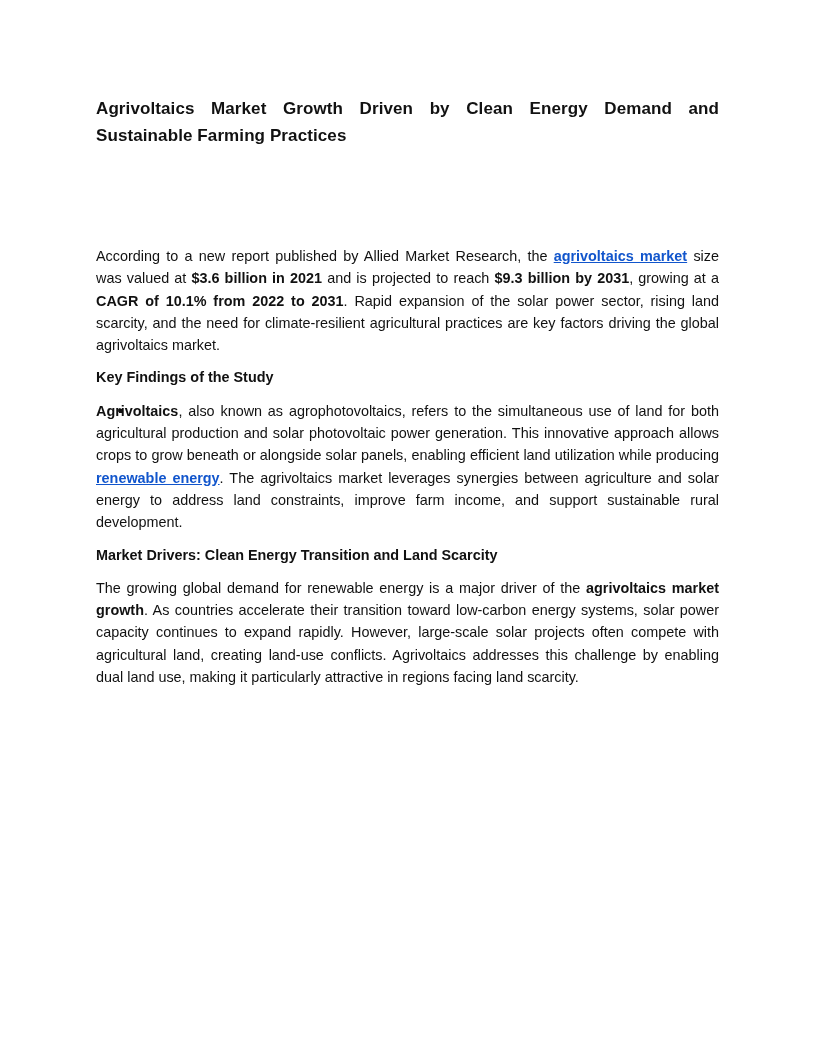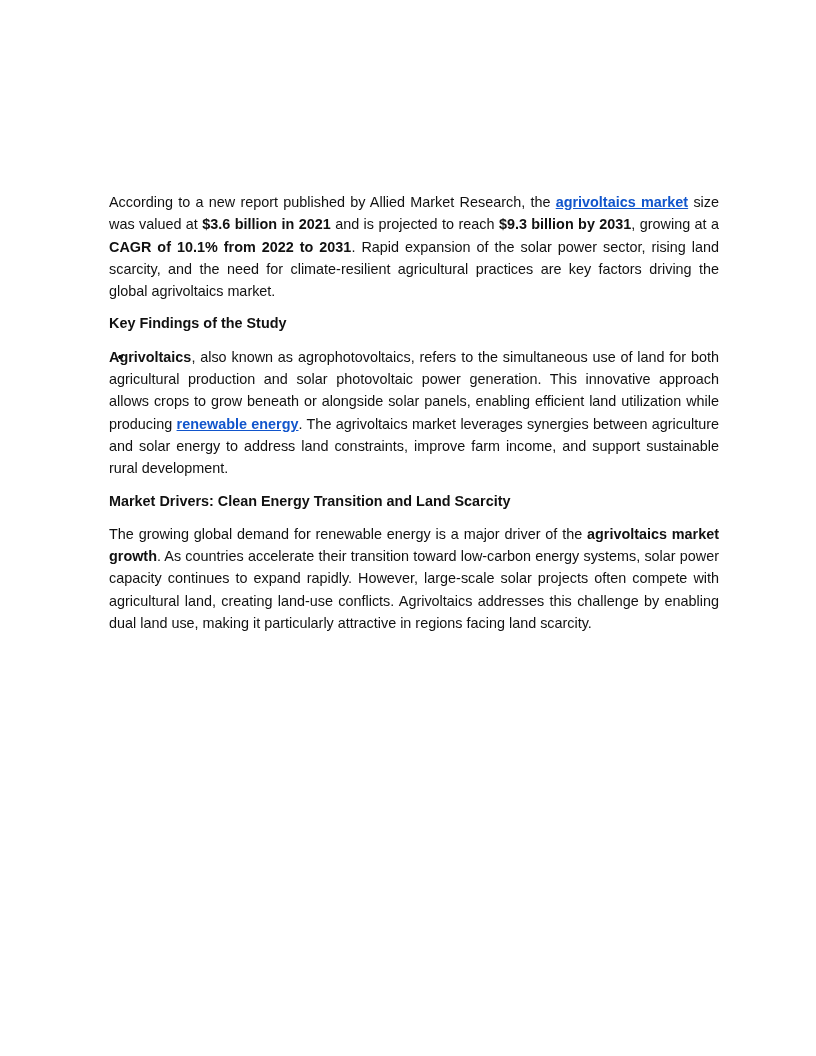--- a/index.html
+++ b/index.html
@@ -2,32 +2,33 @@
 <html><head>
 <meta charset="utf-8">
 <style>
   html, body { margin: 0; padding: 0; background: #ffffff; }
   body { width: 816px; height: 1056px; position: relative; overflow: hidden;
          font-family: "Liberation Sans", sans-serif; color: #111; }
   .page { position: absolute; left: 96px; top: 95px; width: 623px; }
   .title { font-weight: bold; font-size: 17px; line-height: 27px; text-align: justify;
            text-align-last: left; margin: 0; letter-spacing: 0.1px; }
   .spacer { height: 96px; }
-  p { margin: 0 0 10px 13px; font-size: 14.4px; line-height: 22.3px; text-align: justify; }
+  p { margin: 0 0 10px 0; font-size: 14.4px; line-height: 22.3px; text-align: justify; }
   .heading { font-weight: bold; margin-bottom: 11px; }
   a { color: #1155cc; font-weight: bold; text-decoration: underline; }
   ul { list-style: none; padding: 0; margin: 0 0 10px 0; }
   li { position: relative; padding-left: 48px; font-size: 14.4px; line-height: 22px; margin-bottom: 11px; }
   li .bullet { position: absolute; left: 22px; top: 0; }
   b { font-weight: bold; }
 </style>
 </head>
 <body>
 
 <div class="page">
+  <h1 class="title">Agrivoltaics Market Growth Driven by Clean Energy Demand and Sustainable Farming Practices</h1>
   <div class="spacer"></div>
 
   <p><span>According to a new report published by Allied Market Research, the </span><a href="#">agrivoltaics market</a><span> size was valued at </span><b>$3.6 billion in 2021</b><span> and is projected to reach </span><b>$9.3 billion by 2031</b><span>, growing at a </span><b>CAGR of 10.1% from 2022 to 2031</b><span>. Rapid expansion of the solar power sector, rising land scarcity, and the need for climate-resilient agricultural practices are key factors driving the global agrivoltaics market.</span></p>
 
   <p class="heading">Key Findings of the Study</p>
   <ul>
     <li><span class="bullet">•</span></li>
     <li><span class="bullet">•</span></li>
     <li><span class="bullet">•</span></li>
     <li><span class="bullet">•</span></li>

